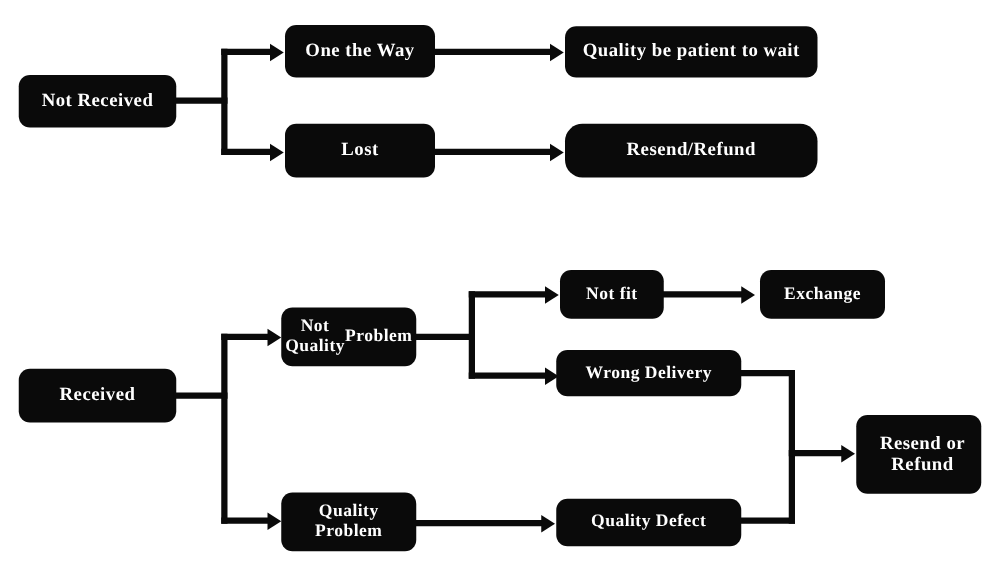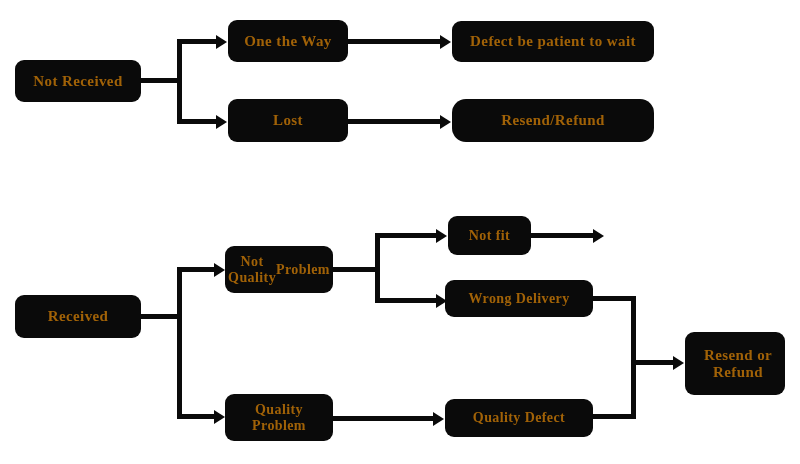--- a/index.html
+++ b/index.html
@@ -11,21 +11,21 @@
     position: relative;
     width: 800px;
     height: 464px;
     background: #ffffff;
     overflow: hidden;
     font-family: "Liberation Serif", "DejaVu Serif", serif;
   }
   .node {
     position: absolute;
     background: #0a0a0a;
-    color: #a16207;
+    color: #ffffff;
     border-radius: 9px;
     display: flex;
     align-items: center;
     justify-content: center;
     text-align: center;
     font-weight: bold;
     letter-spacing: 0.4px;
     line-height: 1.12;
     box-sizing: border-box;
     padding: 2px 6px;
@@ -60,21 +60,21 @@
   <div class="arrow" style="left:216px; top:34.5px;"></div>
 
   <div class="conn h" style="left:177px; top:119px; width:42px;"></div>
   <div class="arrow" style="left:216px; top:114.5px;"></div>
 
   <div class="node" style="left:228px; top:20px; width:120px; height:42px; font-size:15px;">One the Way</div>
 
   <div class="conn h" style="left:347px; top:39px; width:96px;"></div>
   <div class="arrow" style="left:440px; top:34.5px;"></div>
 
-  <div class="node" style="left:452px; top:21px; width:202px; height:41px; font-size:15px;">Defect be patient to wait</div>
+  <div class="node" style="left:452px; top:21px; width:202px; height:41px; font-size:15px;">Quality be patient to wait</div>
 
   <div class="node" style="left:228px; top:99px; width:120px; height:43px; font-size:15px;">Lost</div>
 
   <div class="conn h" style="left:347px; top:119px; width:96px;"></div>
   <div class="arrow" style="left:440px; top:114.5px;"></div>
 
   <div class="node" style="left:452px; top:99px; width:202px; height:43px; font-size:15px;border-radius:14px;">Resend/Refund</div>
 
   <div class="node" style="left:15px; top:295px; width:126px; height:43px; font-size:15px;">Received</div>
 
@@ -99,20 +99,21 @@
   <div class="arrow" style="left:436px; top:228.5px;"></div>
 
   <div class="conn h" style="left:375px; top:298px; width:64px;"></div>
   <div class="arrow" style="left:436px; top:293.5px;"></div>
 
   <div class="node" style="left:448px; top:216px; width:83px; height:39px; font-size:14px;">Not fit</div>
 
   <div class="conn h" style="left:530px; top:233px; width:66px;"></div>
   <div class="arrow" style="left:593px; top:228.5px;"></div>
 
+  <div class="node" style="left:608px; top:216px; width:100px; height:39px; font-size:14px;">Exchange</div>
 
   <div class="node" style="left:445px; top:280px; width:148px; height:37px; font-size:14px;text-align:center;">Wrong Delivery</div>
 
   <div class="node" style="left:225px; top:394px; width:108px; height:47px; font-size:14px; flex-direction:column;">
     <span>Quality</span>
     <span>Problem</span>
   </div>
 
   <div class="conn h" style="left:332px; top:416px; width:104px;"></div>
   <div class="arrow" style="left:433px; top:411.5px;"></div>

